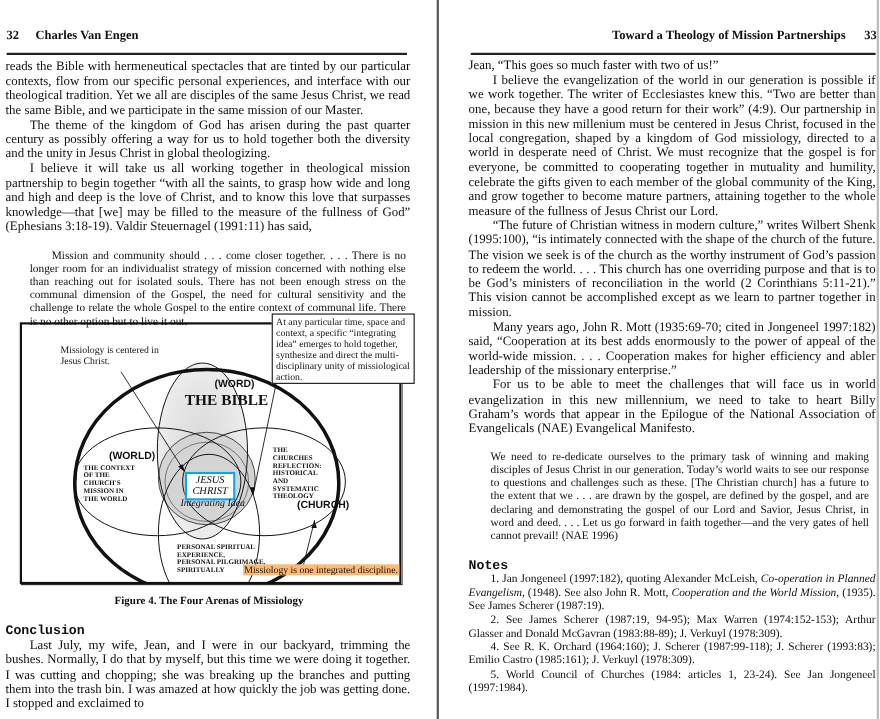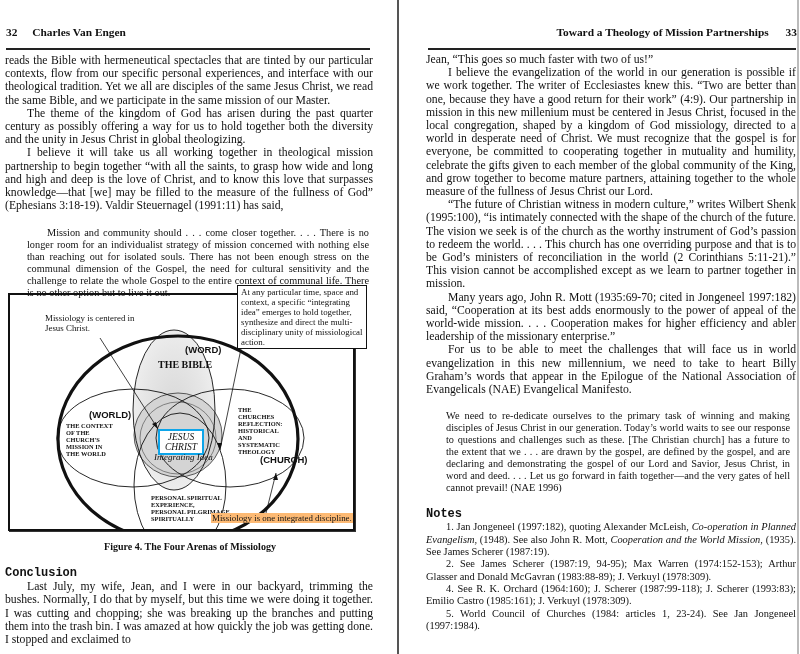--- a/index.html
+++ b/index.html
@@ -25,21 +25,21 @@
   .page-right .rule { left: 28px; width: 368px; }
 
   .body-text { position: absolute; font-size: 11.7px; line-height: 13.2px; text-align: justify; }
   .page-left .body-text { left: 5px; width: 368px; }
   .page-right .body-text { left: 26px; width: 370px; }
   .body-text p { margin: 0; }
   .indent { text-indent: 22px; }
   .block { font-size: 10.3px; line-height: 12px; text-align: justify; }
   .block .indent { text-indent: 20px; }
 
-  .fig-wrap { position: absolute; left: 8px; top: 285px; width: 413px; height: 246px; }
+  .fig-wrap { position: absolute; left: 18px; top: 285px; width: 413px; height: 246px; }
   .fig-frame { position: absolute; left: 0; top: 8px; width: 343px; height: 234px; border: 2px solid #111; box-shadow: 1px 1px 0 #333; }
   .fig-callout {
     position: absolute; left: 229px; top: 0; width: 122px; padding: 1px 3px;
     font-size: 8.9px; line-height: 10px; background: #fff; border: 1px solid #111; text-align: left;
   }
   .fig-note1 { position: absolute; left: 37px; top: 28px; font-size: 8.9px; line-height: 10px; }
   .fig-note2 { position: absolute; left: 203px; top: 228px; font-size: 8.9px; background: #fdba74; padding: 0 1px; white-space: nowrap; }
   .fig-svg { position: absolute; left: 0; top: 0; }
   .lbl { position: absolute; font-family: "Liberation Serif", serif; font-weight: bold; font-size: 6.4px; line-height: 7px; white-space: nowrap; }
   .lbl-sans { font-family: "Liberation Sans", sans-serif; font-weight: bold; font-size: 9.5px; line-height: 10px; padding-left: 23px; }
@@ -97,21 +97,21 @@
       <line x1="240" y1="30" x2="212" y2="165" stroke="#111" stroke-width="0.8"></line>
       <polygon points="212,165 209,158 214,158" fill="#111"></polygon>
       <line x1="257" y1="232" x2="268" y2="188" stroke="#111" stroke-width="0.8"></line>
       <polygon points="268,188 265,195 270,195" fill="#111"></polygon>
     </svg>
 
     <div class="fig-callout">At any particular time, space and context, a specific “integrating idea” emerges to hold together, synthesize and direct the multi-disciplinary unity of missiological action.</div>
     <div class="fig-note1" style="width:90px;">Missiology is centered in Jesus Christ.</div>
 
     <div class="lbl lbl-sans" style="left:154px;top:60px;">(WORD)</div>
-    <div class="lbl" style="left:150px;top:76px;font-size:10px;">THE BIBLE</div>
+    <div class="lbl" style="left:150px;top:76px;font-size:14px;">THE BIBLE</div>
 
     <div class="lbl lbl-sans" style="left:58px;top:125px;">(WORLD)</div>
     <div class="lbl" style="left:58px;top:137px;">
       <div>THE CONTEXT</div>
       <div>OF THE</div>
       <div>CHURCH'S</div>
       <div>MISSION IN</div>
       <div>THE WORLD</div>
     </div>
 

